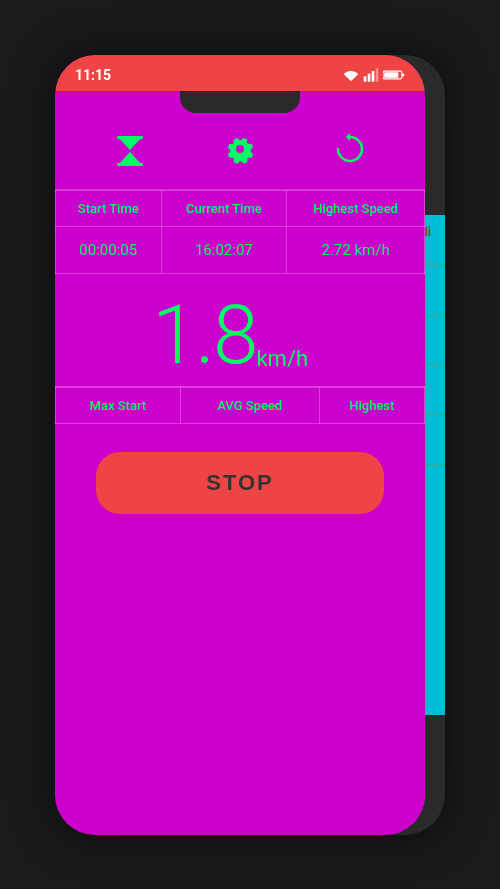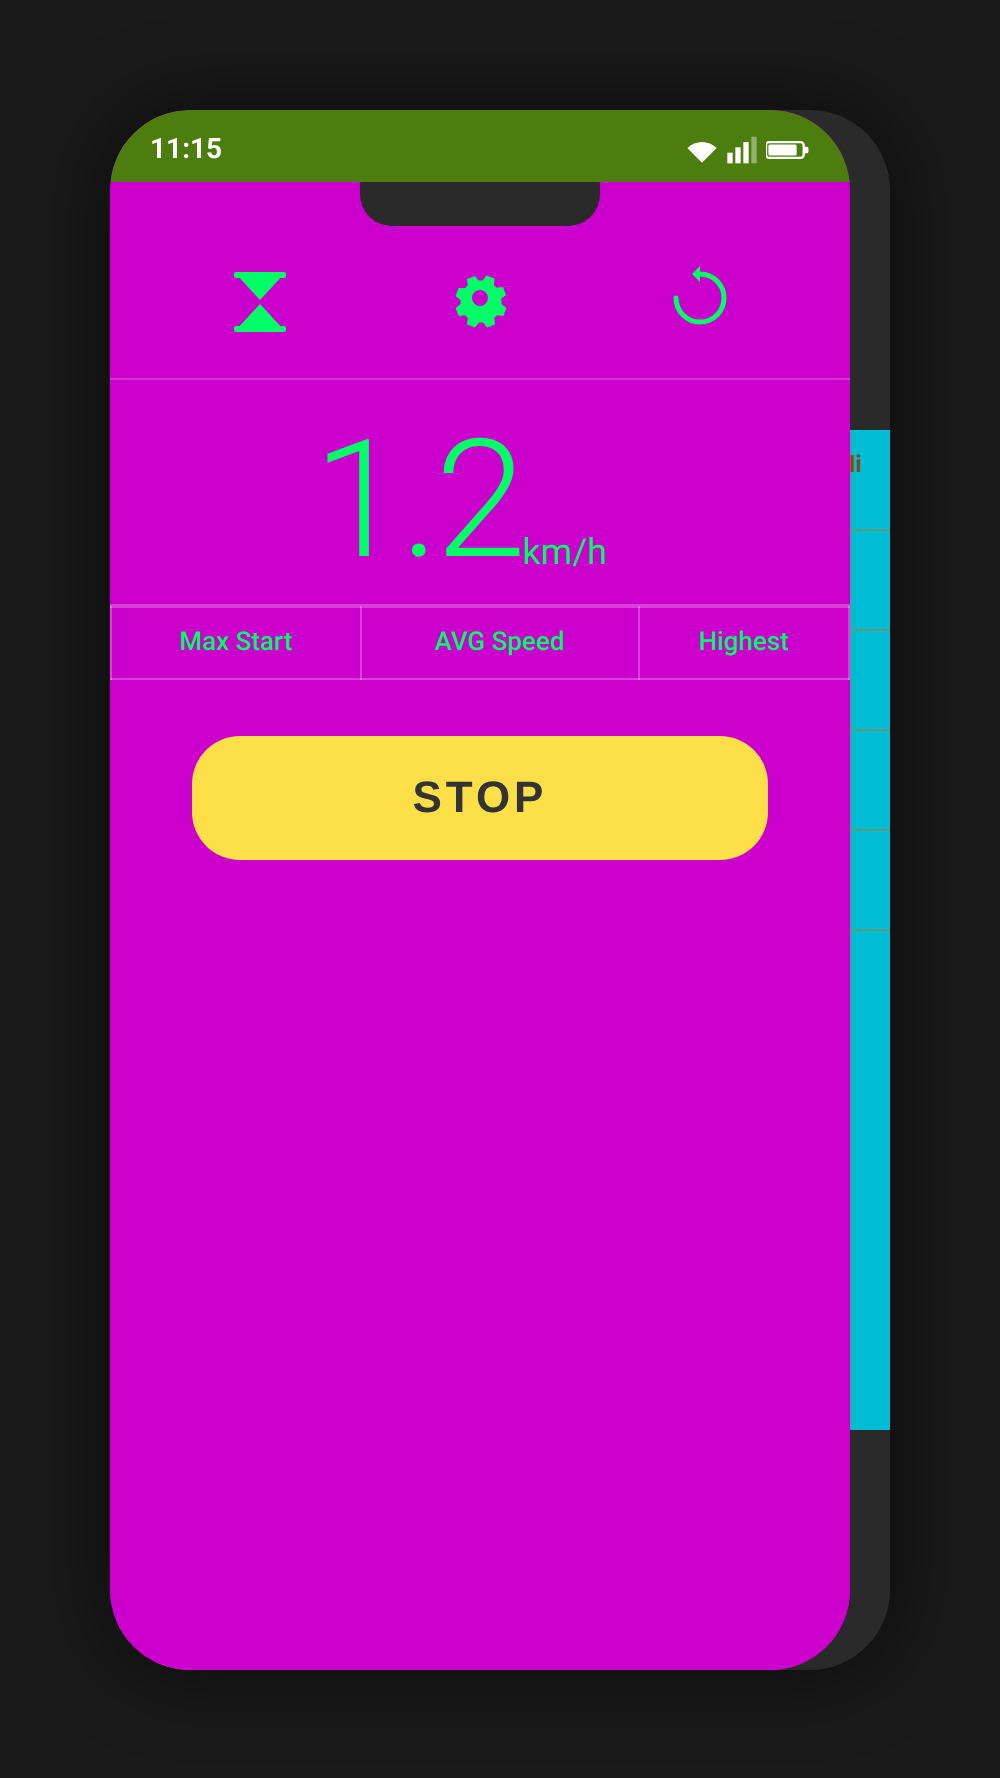--- a/index.html
+++ b/index.html
@@ -46,21 +46,21 @@
       border-radius: 40px;
       overflow: hidden;
       z-index: 2;
     }
 
     .status-bar {
       display: flex;
       justify-content: space-between;
       align-items: center;
       padding: 12px 20px 8px 20px;
-      background: #4d7c0f;
+      background: #ef4444;
       color: white;
       font-size: 14px;
       font-weight: bold;
       gap: 24px;
     }
 
     .status-icons {
       display: flex;
       align-items: center;
       gap: 4px;
@@ -139,42 +139,42 @@
     .speed-number {
       color: #00ff66;
       font-size: 82px;
       font-weight: 300;
       line-height: 1;
       letter-spacing: -2px;
     }
 
     .speed-unit {
       color: #00ff66;
-      font-size: 18px;
+      font-size: 22px;
       align-self: flex-end;
       margin-right: 20px;
       margin-bottom: 5px;
     }
 
     .speed-row {
       display: flex;
       align-items: flex-end;
       justify-content: center;
       width: 100%;
     }
 
     .stop-section {
       display: flex;
       justify-content: center;
       align-items: center;
       padding: 28px 20px;
     }
 
     .stop-button {
-      background: #fde047;
+      background: #ef4444;
       border: none;
       border-radius: 24px;
       padding: 18px 110px;
       font-size: 22px;
       font-weight: bold;
       color: #333;
       letter-spacing: 2px;
       cursor: pointer;
     }
 
@@ -259,24 +259,38 @@
         </div>
 
         <div>
           <svg class="reset-svg" viewBox="0 0 36 36" fill="none" stroke="#00ff66" stroke-width="2.5">
             <path d="M18 6 A12 12 0 1 1 6 18" stroke-linecap="round"></path>
             <polygon points="18,2 18,10 14,6" fill="#00ff66" stroke="none"></polygon>
           </svg>
         </div>
       </div>
 
+      <table class="data-table">
+        <tbody>
+            <tr class="header-row">
+          <td>Start Time</td>
+          <td>Current Time</td>
+          <td>Highest Speed</td>
+        </tr>
+        <tr class="value-row">
+          <td>00:00:05</td>
+          <td>16:02:07</td>
+          <td>2.72 km/h</td>
+        </tr>
+      </tbody>
+        </table>
 
       <div class="speed-display">
         <div class="speed-row">
-          <div class="speed-number">1.2</div>
+          <div class="speed-number">1.8</div>
           <div class="speed-unit">km/h</div>
         </div>
       </div>
 
       <table class="data-table">
         <tbody>
             <tr class="header-row">
           <td>Max Start</td>
           <td>AVG Speed</td>
           <td>Highest</td>

